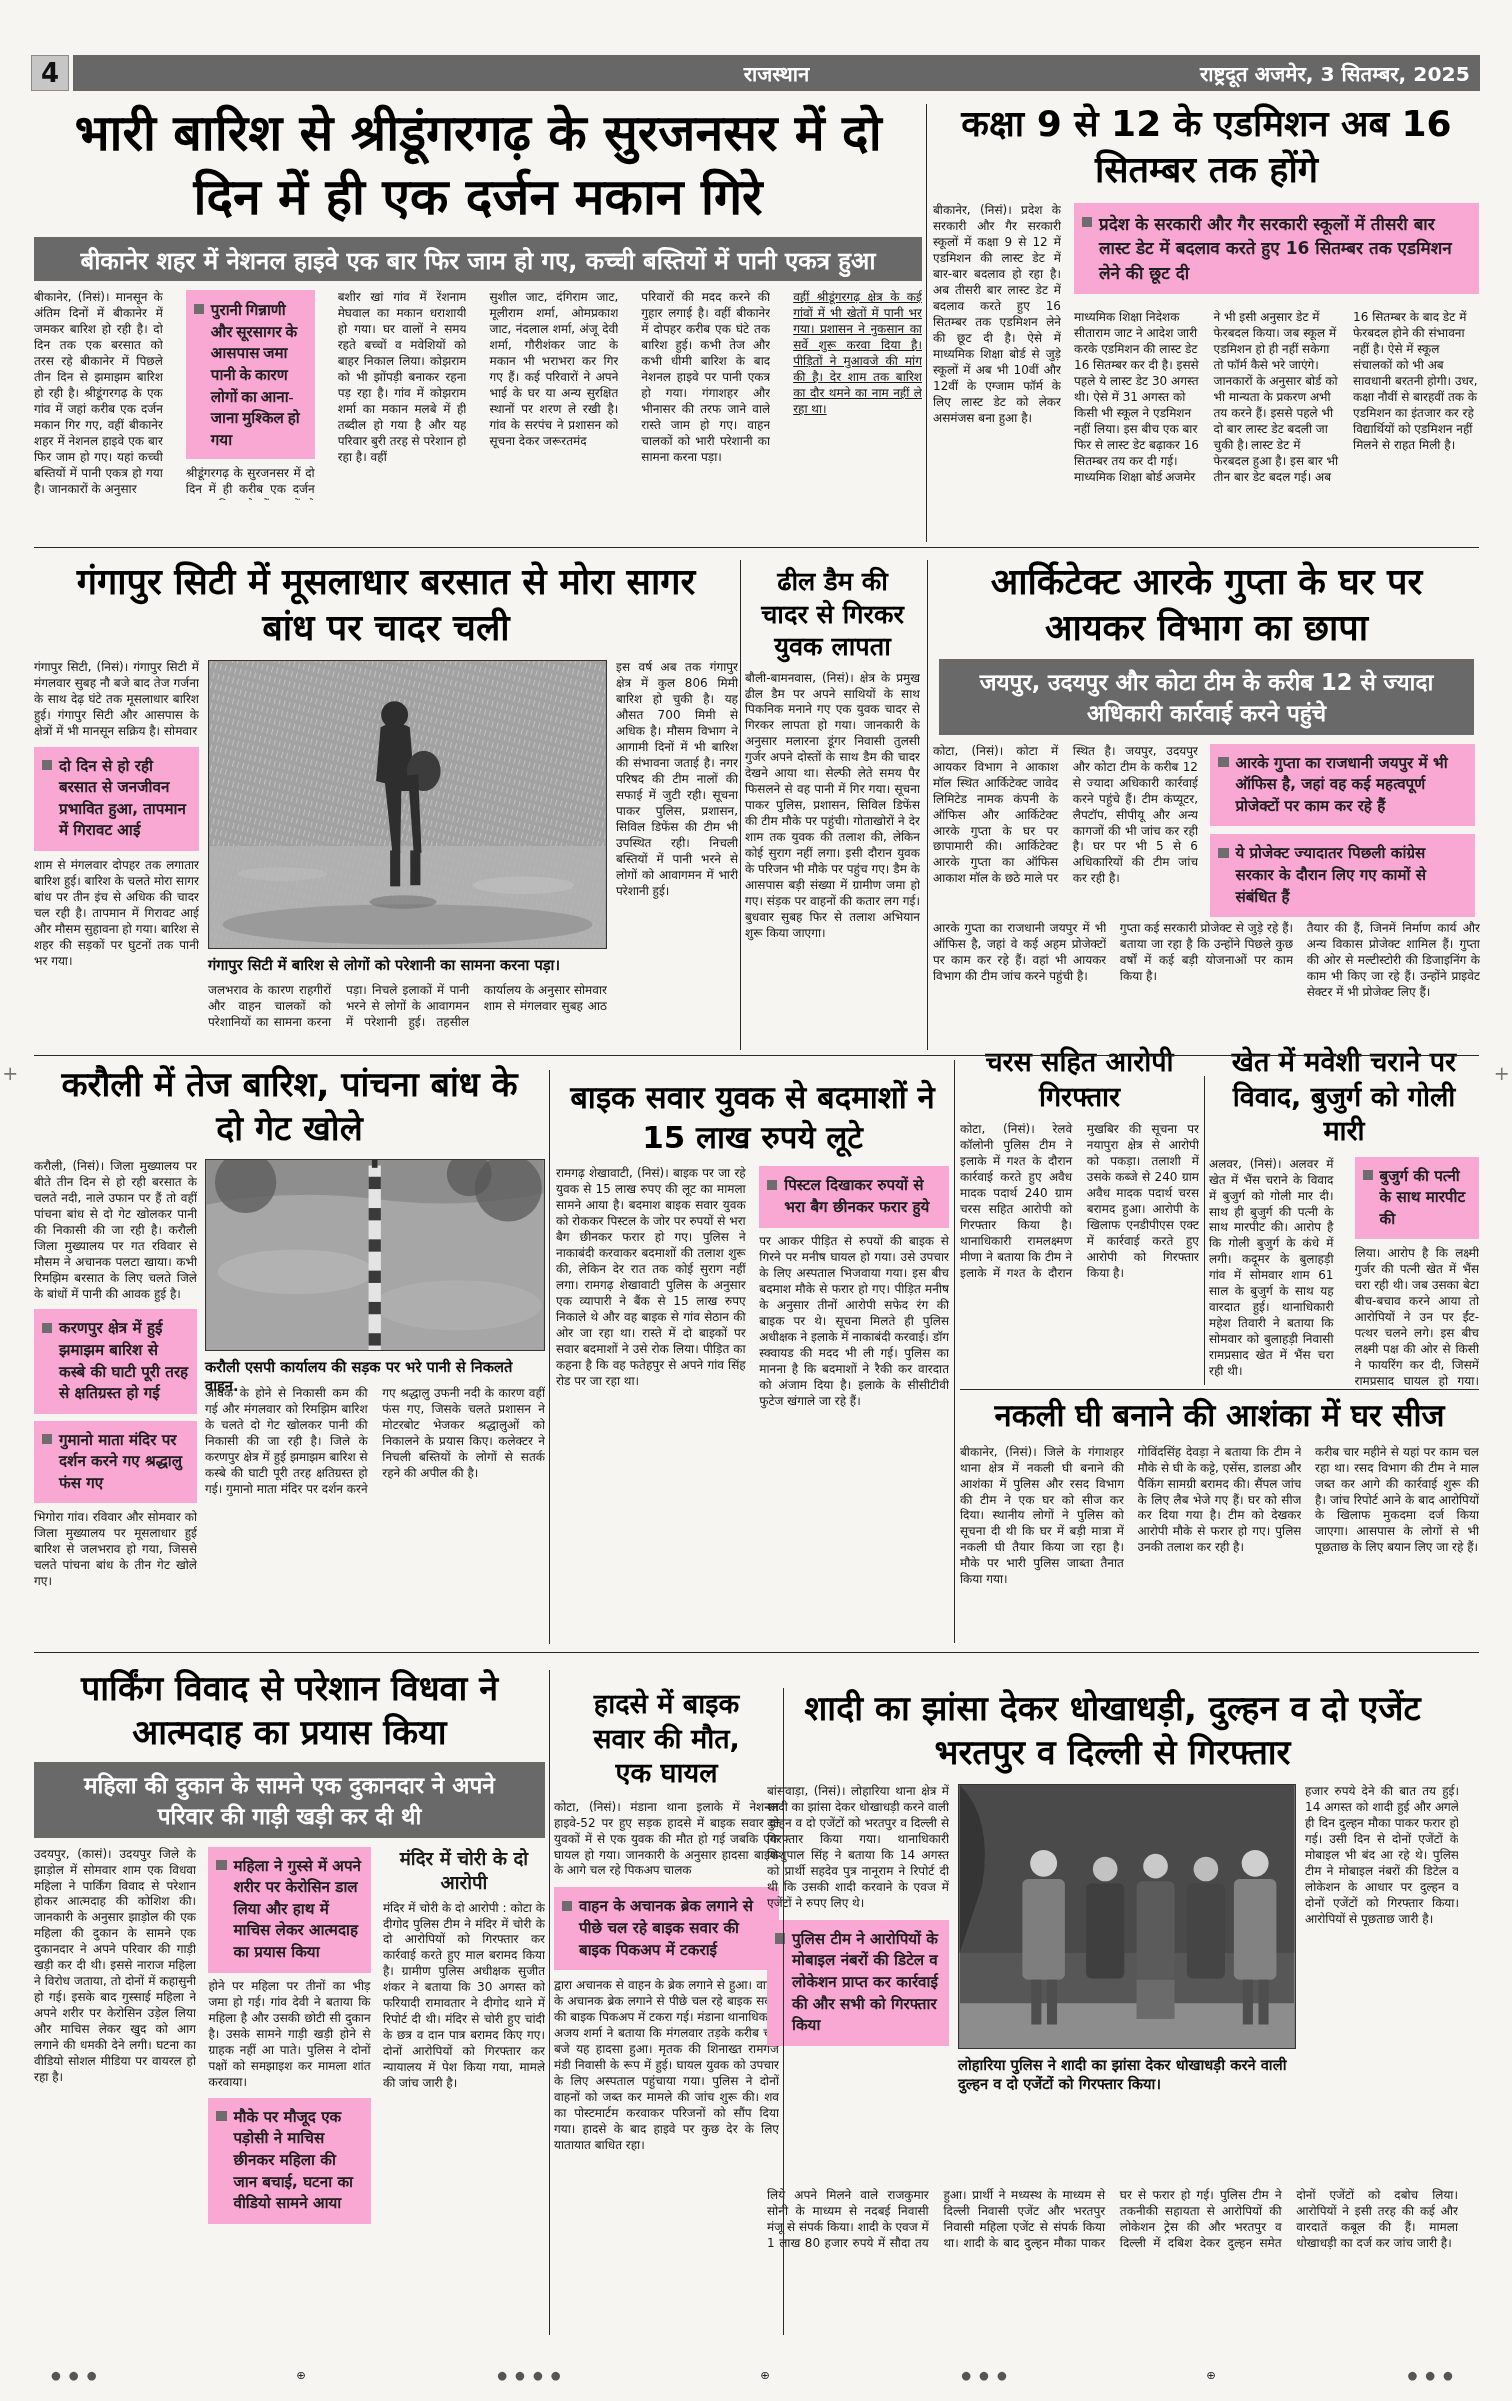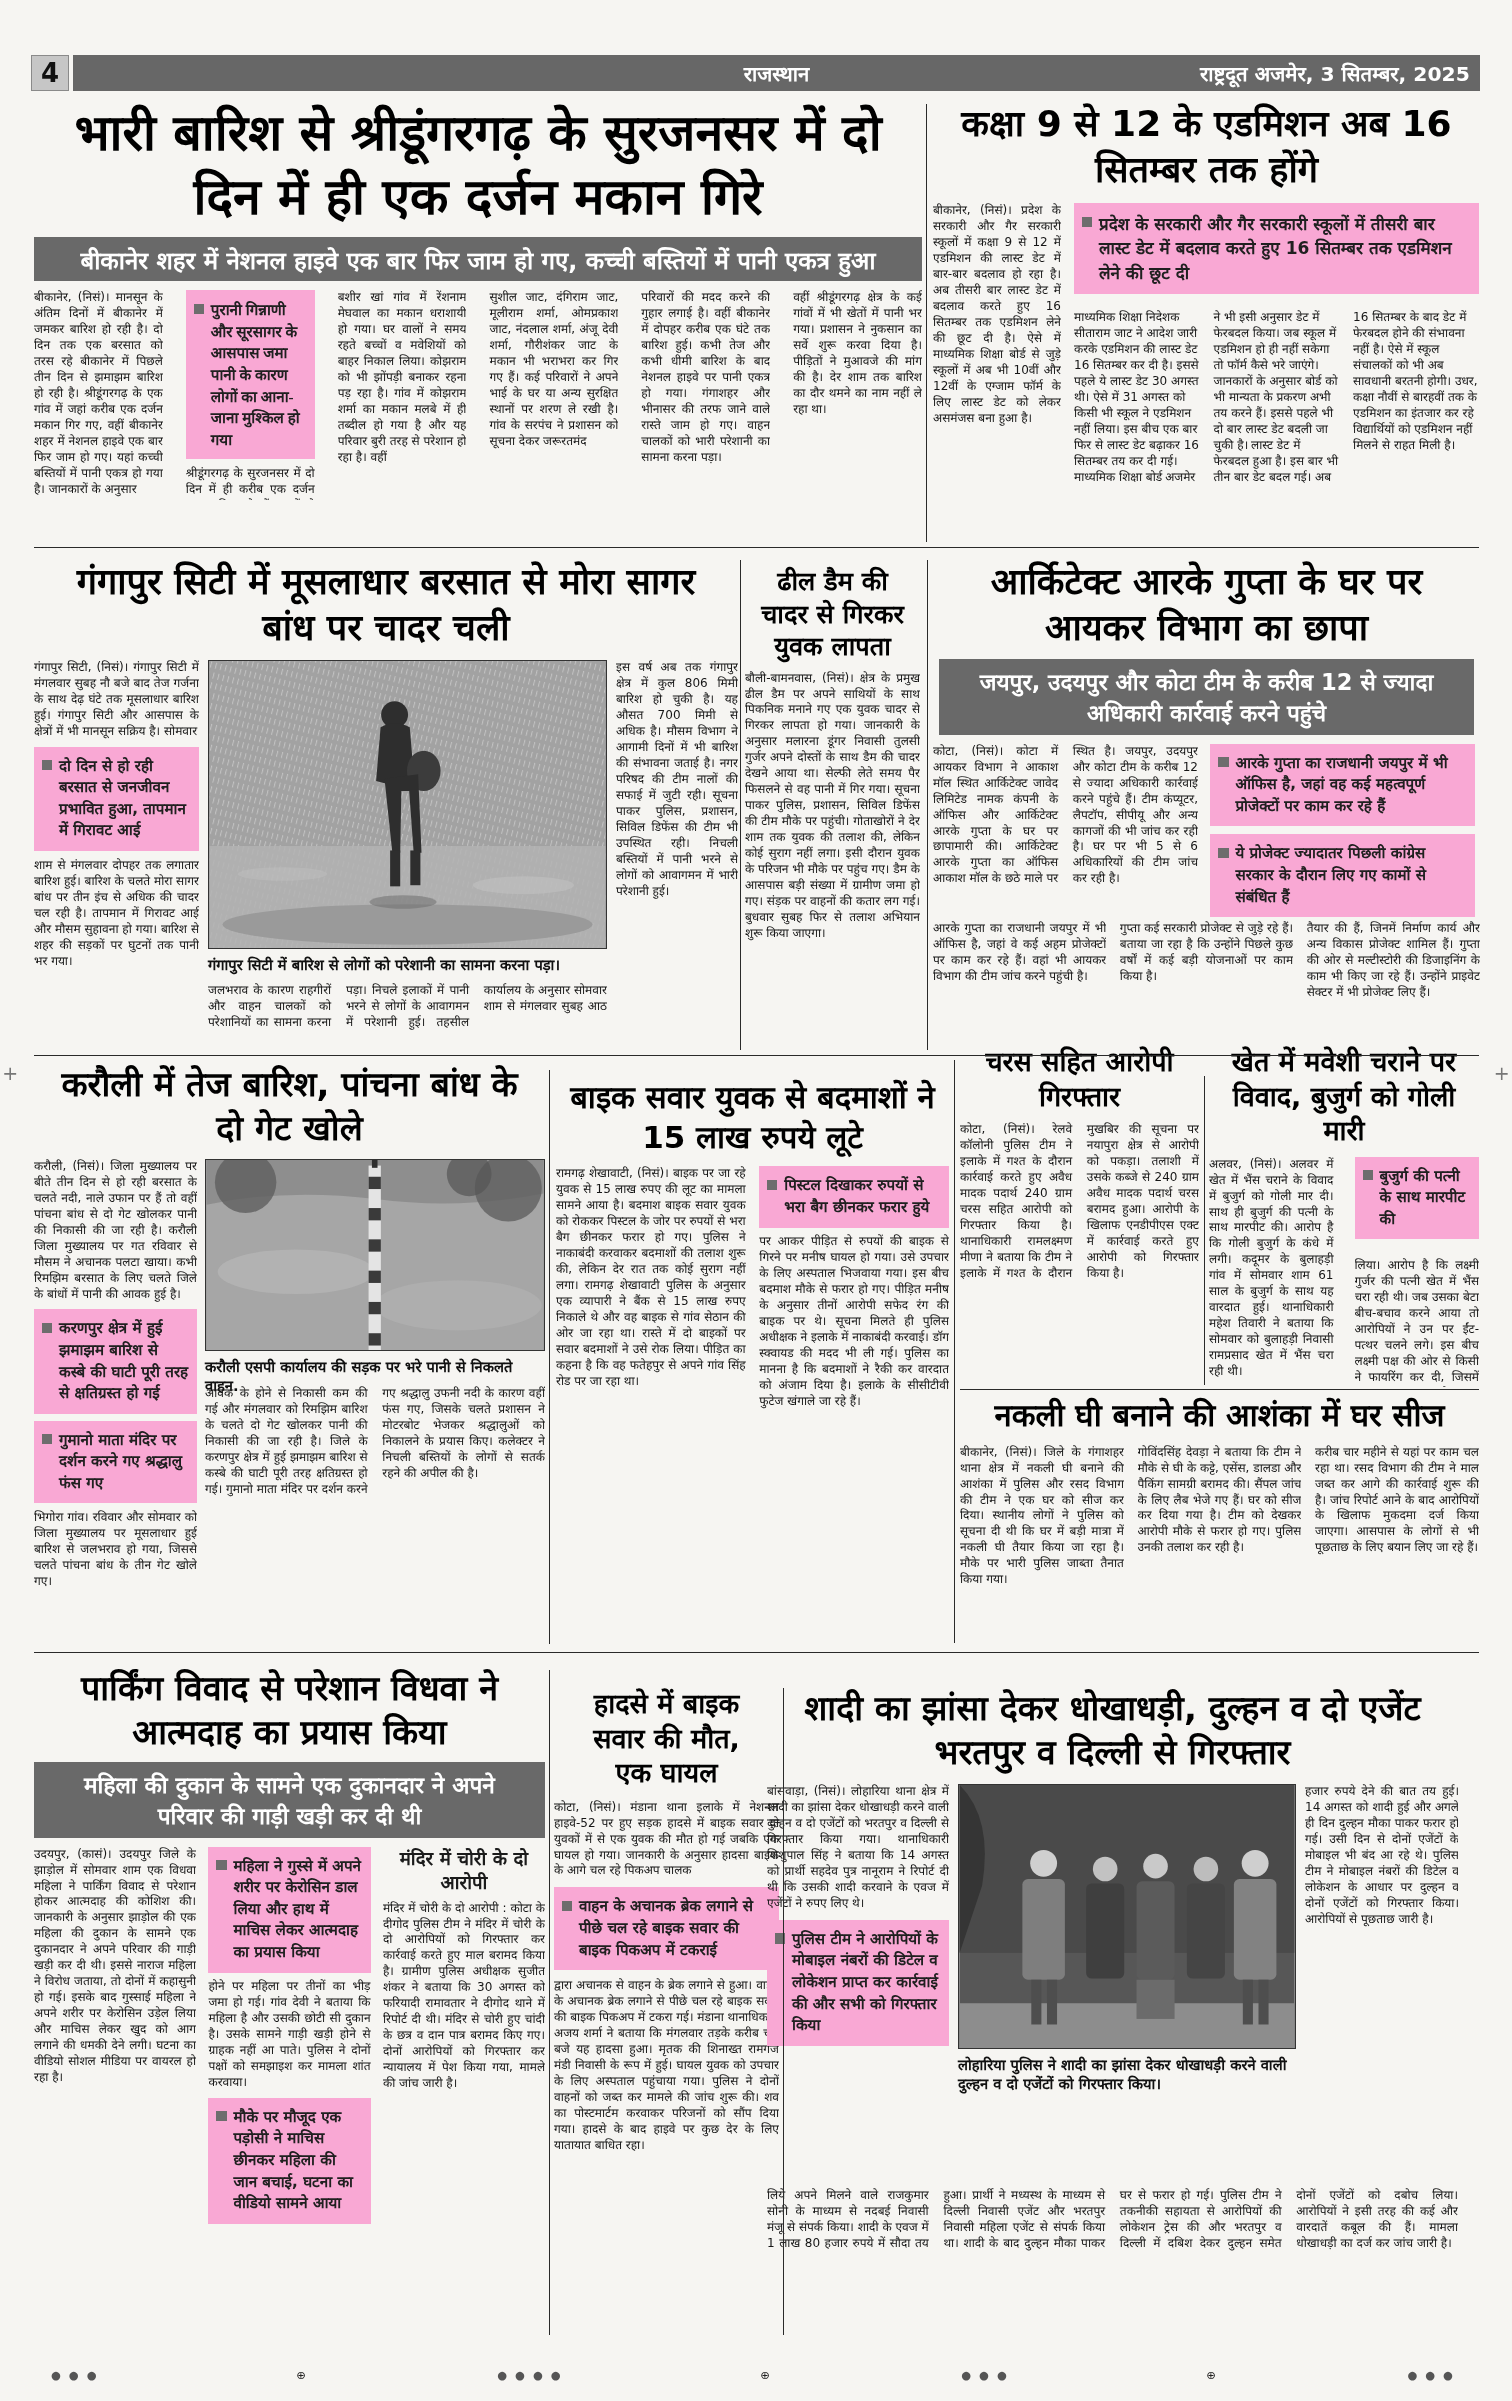--- a/index.html
+++ b/index.html
@@ -57,21 +57,21 @@
       <div style="flex:1; overflow:hidden;font-family:Liberation Serif, serif;">
         <div class="gbox" style="margin-bottom:6.8px;">
           <span class="sq"></span>
           <span class="txt">पुरानी गिन्नाणी और सूरसागर के आसपास जमा पानी के कारण लोगों का आना-जाना मुश्किल हो गया</span>
         </div>
         <div class="bodytxt">श्रीडूंगरगढ़ के सुरजनसर में दो दिन में ही करीब एक दर्जन मकान गिर चुके हैं। इनमें से कई परिवार बेघर हो गए हैं। जरूरतमंद परिवारों के पास रहने के लिए कोई स्थान नहीं बचा है।</div>
       </div>
       <div class="bodytxt" style="flex:1;">बशीर खां गांव में रेंशनाम मेघवाल का मकान धराशायी हो गया। घर वालों ने समय रहते बच्चों व मवेशियों को बाहर निकाल लिया। कोझराम को भी झोंपड़ी बनाकर रहना पड़ रहा है। गांव में कोझराम शर्मा का मकान मलबे में ही तब्दील हो गया है और यह परिवार बुरी तरह से परेशान हो रहा है। वहीं</div>
       <div class="bodytxt" style="flex:1;">सुशील जाट, दंगिराम जाट, मूलीराम शर्मा, ओमप्रकाश जाट, नंदलाल शर्मा, अंजू देवी शर्मा, गौरीशंकर जाट के मकान भी भराभरा कर गिर गए हैं। कई परिवारों ने अपने भाई के घर या अन्य सुरक्षित स्थानों पर शरण ले रखी है। गांव के सरपंच ने प्रशासन को सूचना देकर जरूरतमंद</div>
       <div class="bodytxt" style="flex:1;">परिवारों की मदद करने की गुहार लगाई है। वहीं बीकानेर में दोपहर करीब एक घंटे तक बारिश हुई। कभी तेज और कभी धीमी बारिश के बाद नेशनल हाइवे पर पानी एकत्र हो गया। गंगाशहर और भीनासर की तरफ जाने वाले रास्ते जाम हो गए। वाहन चालकों को भारी परेशानी का सामना करना पड़ा।</div>
-      <div class="bodytxt" style="flex:1;">वहीं श्रीडूंगरगढ़ क्षेत्र के कई गांवों में भी खेतों में पानी भर गया। प्रशासन ने नुकसान का सर्वे शुरू करवा दिया है। पीड़ितों ने मुआवजे की मांग की है। देर शाम तक बारिश का दौर थमने का नाम नहीं ले रहा था।</div>
+      <div class="bodytxt" style="flex:1;text-decoration:underline;">वहीं श्रीडूंगरगढ़ क्षेत्र के कई गांवों में भी खेतों में पानी भर गया। प्रशासन ने नुकसान का सर्वे शुरू करवा दिया है। पीड़ितों ने मुआवजे की मांग की है। देर शाम तक बारिश का दौर थमने का नाम नहीं ले रहा था।</div>
     </div>
   </div>
 
   <div class="region" style="left:933px; top:101px; width:547px; height:443px;">
     <div class="hx h64" style="padding:0 22.6px;">कक्षा 9 से 12 के एडमिशन अब 16 सितम्बर तक होंगे</div>
     <div style="position:relative; margin-top:10.2px; height:316px;">
       <div class="bodytxt" style="position:absolute; left:0; top:0; width:128px; height:316px;">बीकानेर, (निसं)। प्रदेश के सरकारी और गैर सरकारी स्कूलों में कक्षा 9 से 12 में एडमिशन की लास्ट डेट में बार-बार बदलाव हो रहा है। अब तीसरी बार लास्ट डेट में बदलाव करते हुए 16 सितम्बर तक एडमिशन लेने की छूट दी है। ऐसे में माध्यमिक शिक्षा बोर्ड से जुड़े स्कूलों में अब भी 10वीं और 12वीं के एग्जाम फॉर्म के लिए लास्ट डेट को लेकर असमंजस बना हुआ है।</div>
       <div class="gbox" style="position:absolute; left:141px; top:0; width:405px;">
         <span class="sq"></span>
         <span class="txt" style="font-size:17px;">प्रदेश के सरकारी और गैर सरकारी स्कूलों में तीसरी बार लास्ट डेट में बदलाव करते हुए 16 सितम्बर तक एडमिशन लेने की छूट दी</span>
@@ -209,21 +209,21 @@
   <div class="region" style="left:960px; top:1045px; width:239px; height:342px;">
     <div class="hx h50" style="padding:0 14.7px;">चरस सहित आरोपी गिरफ्तार</div>
     <div class="bodytxt cols2" style="margin-top:8px; height:248px;">कोटा, (निसं)। रेलवे कॉलोनी पुलिस टीम ने इलाके में गश्त के दौरान कार्रवाई करते हुए अवैध मादक पदार्थ 240 ग्राम चरस सहित आरोपी को गिरफ्तार किया है। थानाधिकारी रामलक्ष्मण मीणा ने बताया कि टीम ने इलाके में गश्त के दौरान मुखबिर की सूचना पर नयापुरा क्षेत्र से आरोपी को पकड़ा। तलाशी में उसके कब्जे से 240 ग्राम अवैध मादक पदार्थ चरस बरामद हुआ। आरोपी के खिलाफ एनडीपीएस एक्ट में कार्रवाई करते हुए आरोपी को गिरफ्तार किया है।</div>
   </div>
 
   <div class="region" style="left:1209px; top:1045px; width:270px; height:342px;">
     <div class="hx h50" style="padding:0 3.4px;">खेत में मवेशी चराने पर विवाद, बुजुर्ग को गोली मारी</div>
     <div style="display:flex; gap:21px; margin-top:8px; height:237px;">
       <div class="bodytxt" style="flex:1;">अलवर, (निसं)। अलवर में खेत में भैंस चराने के विवाद में बुजुर्ग को गोली मार दी। साथ ही बुजुर्ग की पत्नी के साथ मारपीट की। आरोप है कि गोली बुजुर्ग के कंधे में लगी। कदूमर के बुलाहड़ी गांव में सोमवार शाम 61 साल के बुजुर्ग के साथ यह वारदात हुई। थानाधिकारी महेश तिवारी ने बताया कि सोमवार को बुलाहड़ी निवासी रामप्रसाद खेत में भैंस चरा रही थी।</div>
       <div style="flex:1; overflow:hidden;">
-        <div class="gbox" style="margin-bottom:19px;">
+        <div class="gbox" style="margin-bottom:7px;">
           <span class="sq"></span>
           <span class="txt">बुजुर्ग की पत्नी के साथ मारपीट की</span>
         </div>
         <div class="bodytxt">लिया। आरोप है कि लक्ष्मी गुर्जर की पत्नी खेत में भैंस चरा रही थी। जब उसका बेटा बीच-बचाव करने आया तो आरोपियों ने उन पर ईंट-पत्थर चलने लगे। इस बीच लक्ष्मी पक्ष की ओर से किसी ने फायरिंग कर दी, जिसमें रामप्रसाद घायल हो गया। उसके परिजनों ने उसे अस्पताल में भर्ती कराया। पुलिस ने मामला दर्ज कर जांच शुरू कर दी है।</div>
       </div>
     </div>
   </div>
 
   <div class="region" style="left:960px; top:1396px; width:519px; height:248px;">
     <div class="hx h56">नकली घी बनाने की आशंका में घर सीज</div>

